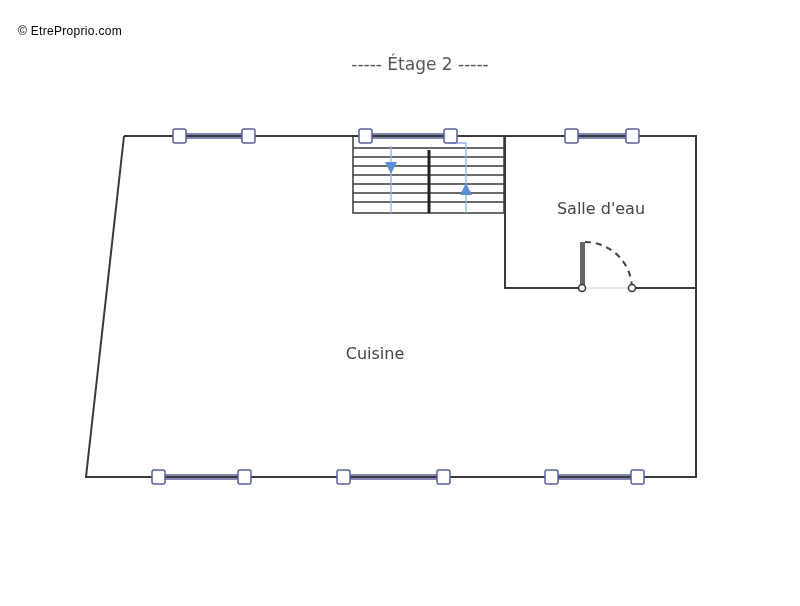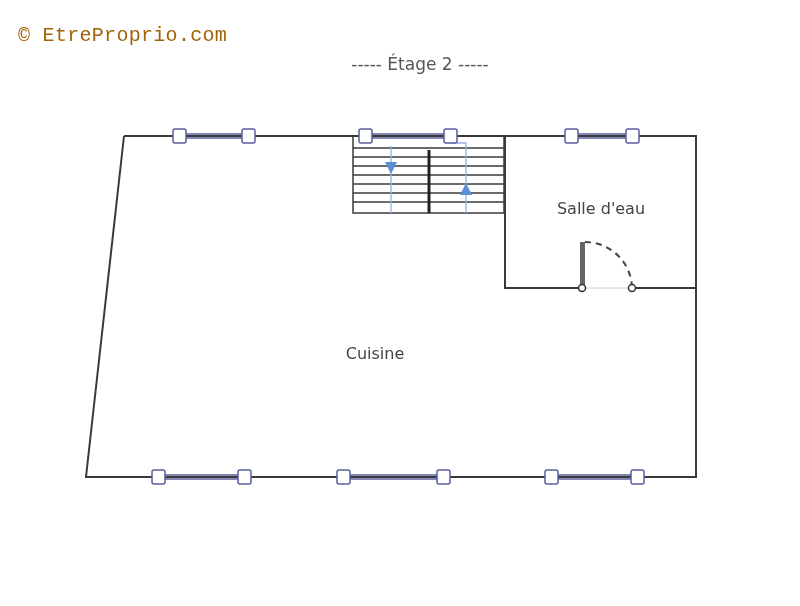--- a/index.html
+++ b/index.html
@@ -1,19 +1,19 @@
 <!DOCTYPE html>
 <html><head>
 <meta charset="utf-8">
 <style>
   html, body { margin: 0; padding: 0; background: #ffffff; }
   body { width: 800px; height: 606px; position: relative; overflow: hidden;
          font-family: "DejaVu Sans", sans-serif; }
-  .watermark { position: absolute; left: 18px; top: 24px; font-size: 20px;
-               color: #a16207; font-family: Liberation Mono, monospace; letter-spacing: 0.3px; }
+  .watermark { position: absolute; left: 18px; top: 24px; font-size: 12px;
+               color: #000000; font-family: Liberation Sans, sans-serif; letter-spacing: 0.3px; }
   .floor-title { position: absolute; left: 0; width: 840px; top: 54px; text-align: center;
                  font-size: 17px; color: #555; }
   svg { position: absolute; left: 0; top: 0; }
   .room-label { font-family: "DejaVu Sans", sans-serif; font-size: 16px; fill: #444; }
 </style>
 </head>
 <body>
 
 <div class="watermark">© EtreProprio.com</div>
 <div class="floor-title">-----  Étage 2  -----</div>

